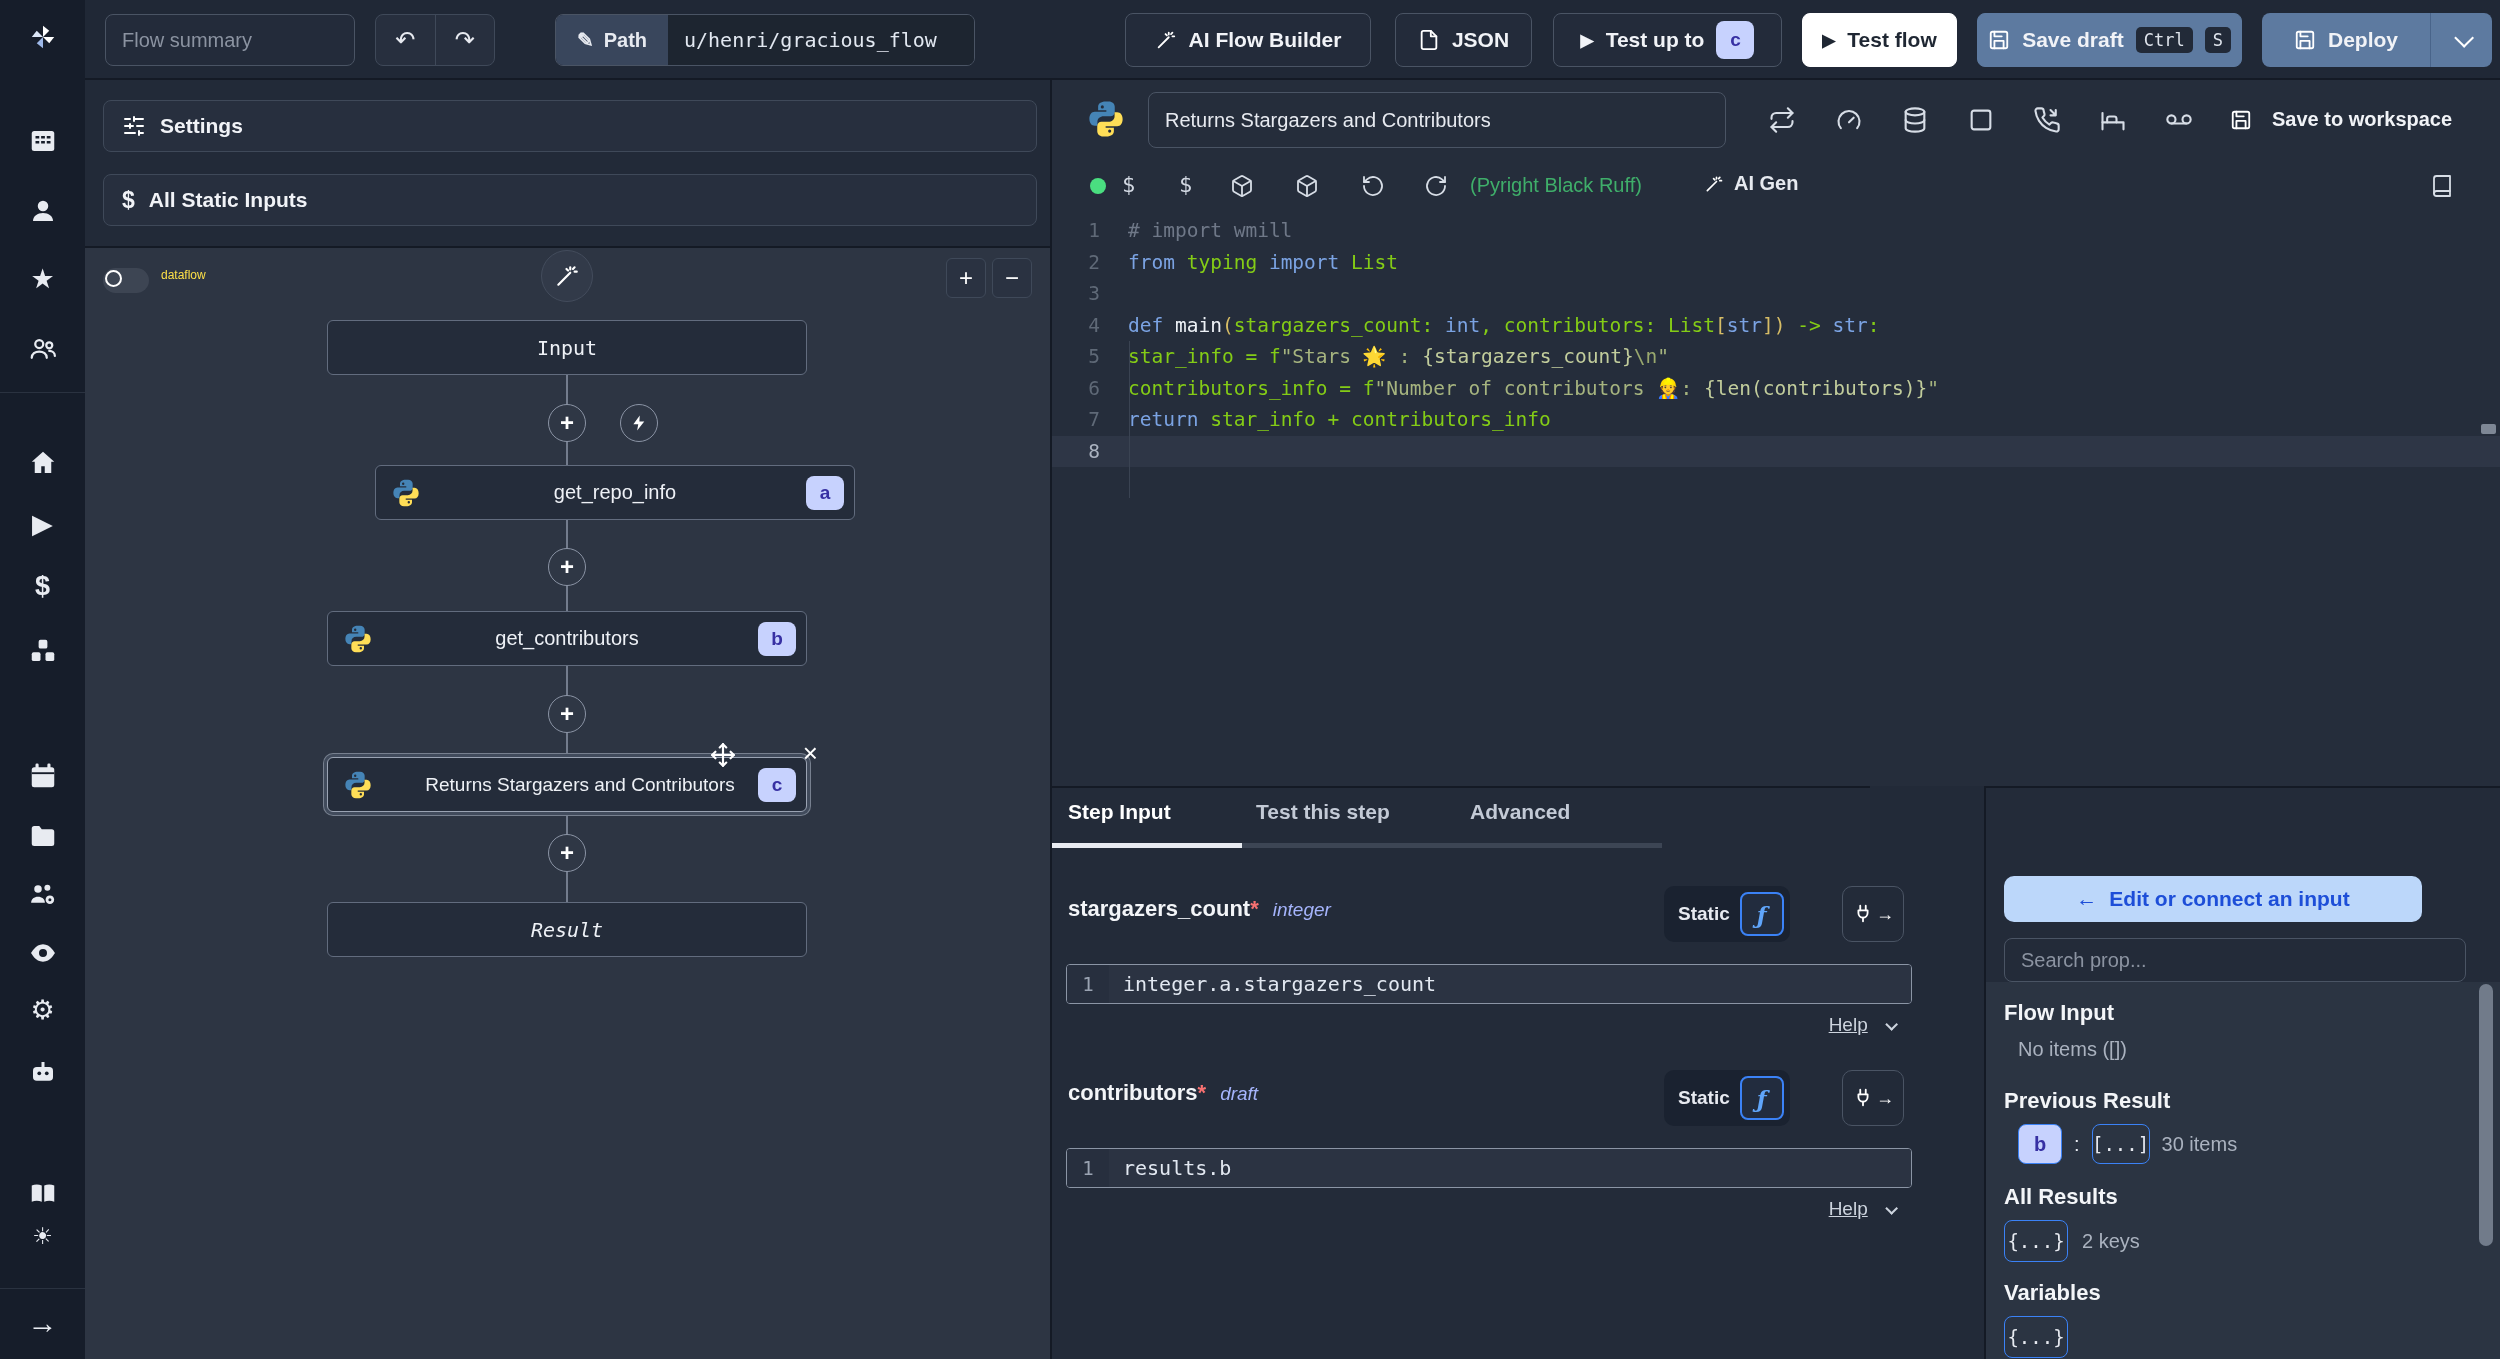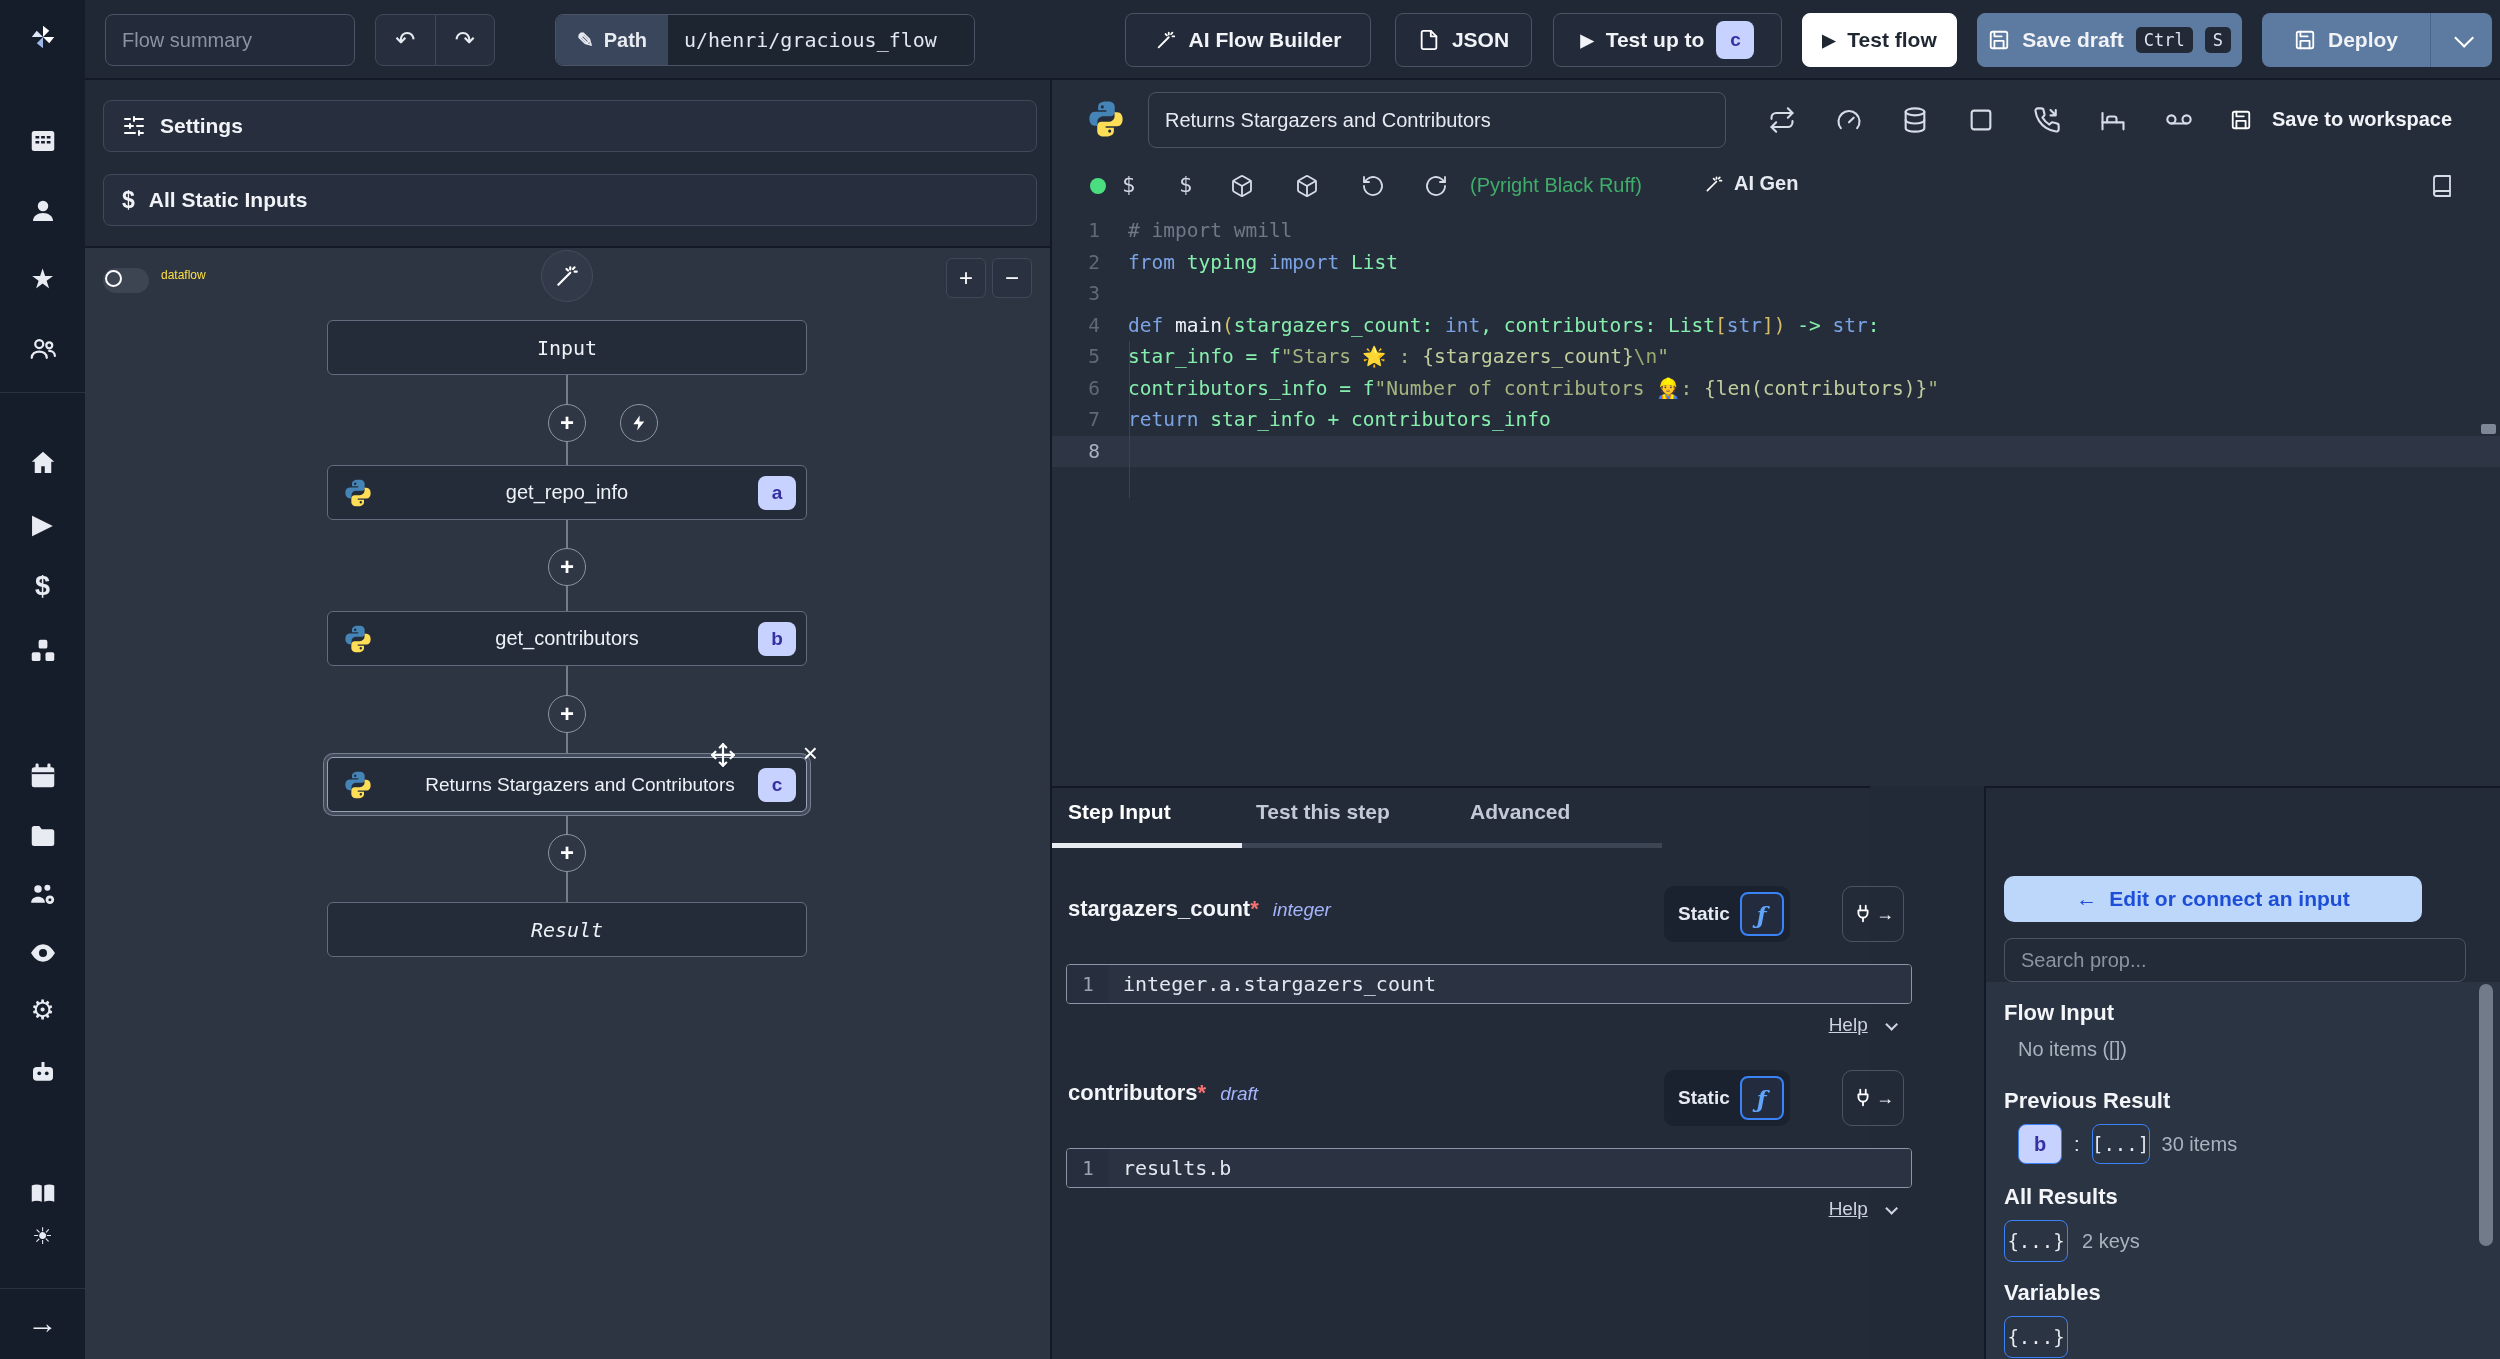--- a/index.html
+++ b/index.html
@@ -55,21 +55,21 @@
   .icbtn { position:absolute; width:36px; height:36px; display:flex; align-items:center; justify-content:center; cursor:pointer; }
   .icbtn svg { width:28px; height:28px; }
   .svgi { stroke:#d7dde6; fill:none; stroke-width:1.8; stroke-linecap:round; stroke-linejoin:round; }
   .svgw { stroke:#ffffff; fill:none; stroke-width:2; stroke-linecap:round; stroke-linejoin:round; }
 
   #code { position:absolute; left:0; top:135px; width:1448px; height:571px; }
   .cl { display:flex; height:31.5px; line-height:31.5px; font-family:"DejaVu Sans Mono",monospace; font-size:19.5px; }
   .cl .ln { width:76px; text-align:right; padding-right:28px; color:#5f6977; flex:0 0 76px; }
   .cl.active { background:#2e3646; }
   .cl.active .ln { color:#aab2bf; }
-  .tk-cmt{color:#6f7888} .tk-kw{color:#7ba3e3} .tk-pl{color:#86efac} .tk-ty{color:#7ba3e3}
+  .tk-cmt{color:#6f7888} .tk-kw{color:#7ba3e3} .tk-pl{color:#84cc16} .tk-ty{color:#7ba3e3}
   .tk-str{color:#a6b47f} .tk-strb{color:#c2cd9c} .tk-esc{color:#99a86e} .tk-br{color:#d7bd66} .tk-fn{color:#eef2f7}
 
   
   #stepinput { left:1052px; top:786px; width:818px; height:573px; background:#232b39; border-top:2px solid #141a25; }
   .tab { position:absolute; top:12px; font-size:21px; font-weight:bold; color:#c3cad6; cursor:pointer; }
   .tab.active { color:#ffffff; }
   .fieldname { font-size:22px; font-weight:bold; color:#f3f5f8; }
   .req { color:#f87171; }
   .ftype { font-size:19px; font-style:italic; color:#a5b4fc; margin-left:14px; }
   .statictoggle { position:absolute; width:126px; height:56px; background:#1a2230; border-radius:10px;
@@ -309,21 +309,21 @@
 
       <div class="pluscirc" style="left:463px; top:156px;">
           <span>+</span>
         </div>
       <div class="pluscirc" style="left:535px; top:156px;">
         <svg viewBox="0 0 24 24" style="width:18px; height:18px;">
             <path d="M13 2 4.5 13.5H11L9.5 22 19 10h-6.5Z" fill="#fff"></path>
           </svg>
       </div>
 
-      <div class="gnode" style="top:217px;">
+      <div class="gnode" style="top:217px;margin-left:48px;">
         <svg class="pyic" viewBox="0 0 24 24">
             <path fill="#4584b6" d="M11.9 2c-3 0-4.4 1.3-4.4 3v2h4.7v.9H5.6C3.7 7.9 2.5 9.5 2.5 11.9s1.2 4 3.1 4h1.5v-2.3c0-1.9 1.6-3.2 3.5-3.2h4c1.4 0 2.4-1.2 2.4-2.6V5c0-1.7-1.4-3-3.4-3Zm-2 2.2a.9.9 0 1 1 0 1.8.9.9 0 0 1 0-1.8Z"></path>
             <path fill="#ffde57" d="M12.1 22c3 0 4.4-1.3 4.4-3v-2h-4.7v-.9h6.6c1.9 0 3.1-1.6 3.1-4s-1.2-4-3.1-4h-1.5v2.3c0 1.9-1.6 3.2-3.5 3.2h-4c-1.4 0-2.4 1.2-2.4 2.6V19c0 1.7 1.4 3 3.4 3Zm2-2.2a.9.9 0 1 1 0-1.8.9.9 0 0 1 0 1.8Z"></path>
           </svg>
         <span>get_repo_info</span>
         <span class="nbadge badge-lav">a</span>
       </div>
 
       <div class="pluscirc" style="left:463px; top:300px;">
           <span>+</span>

